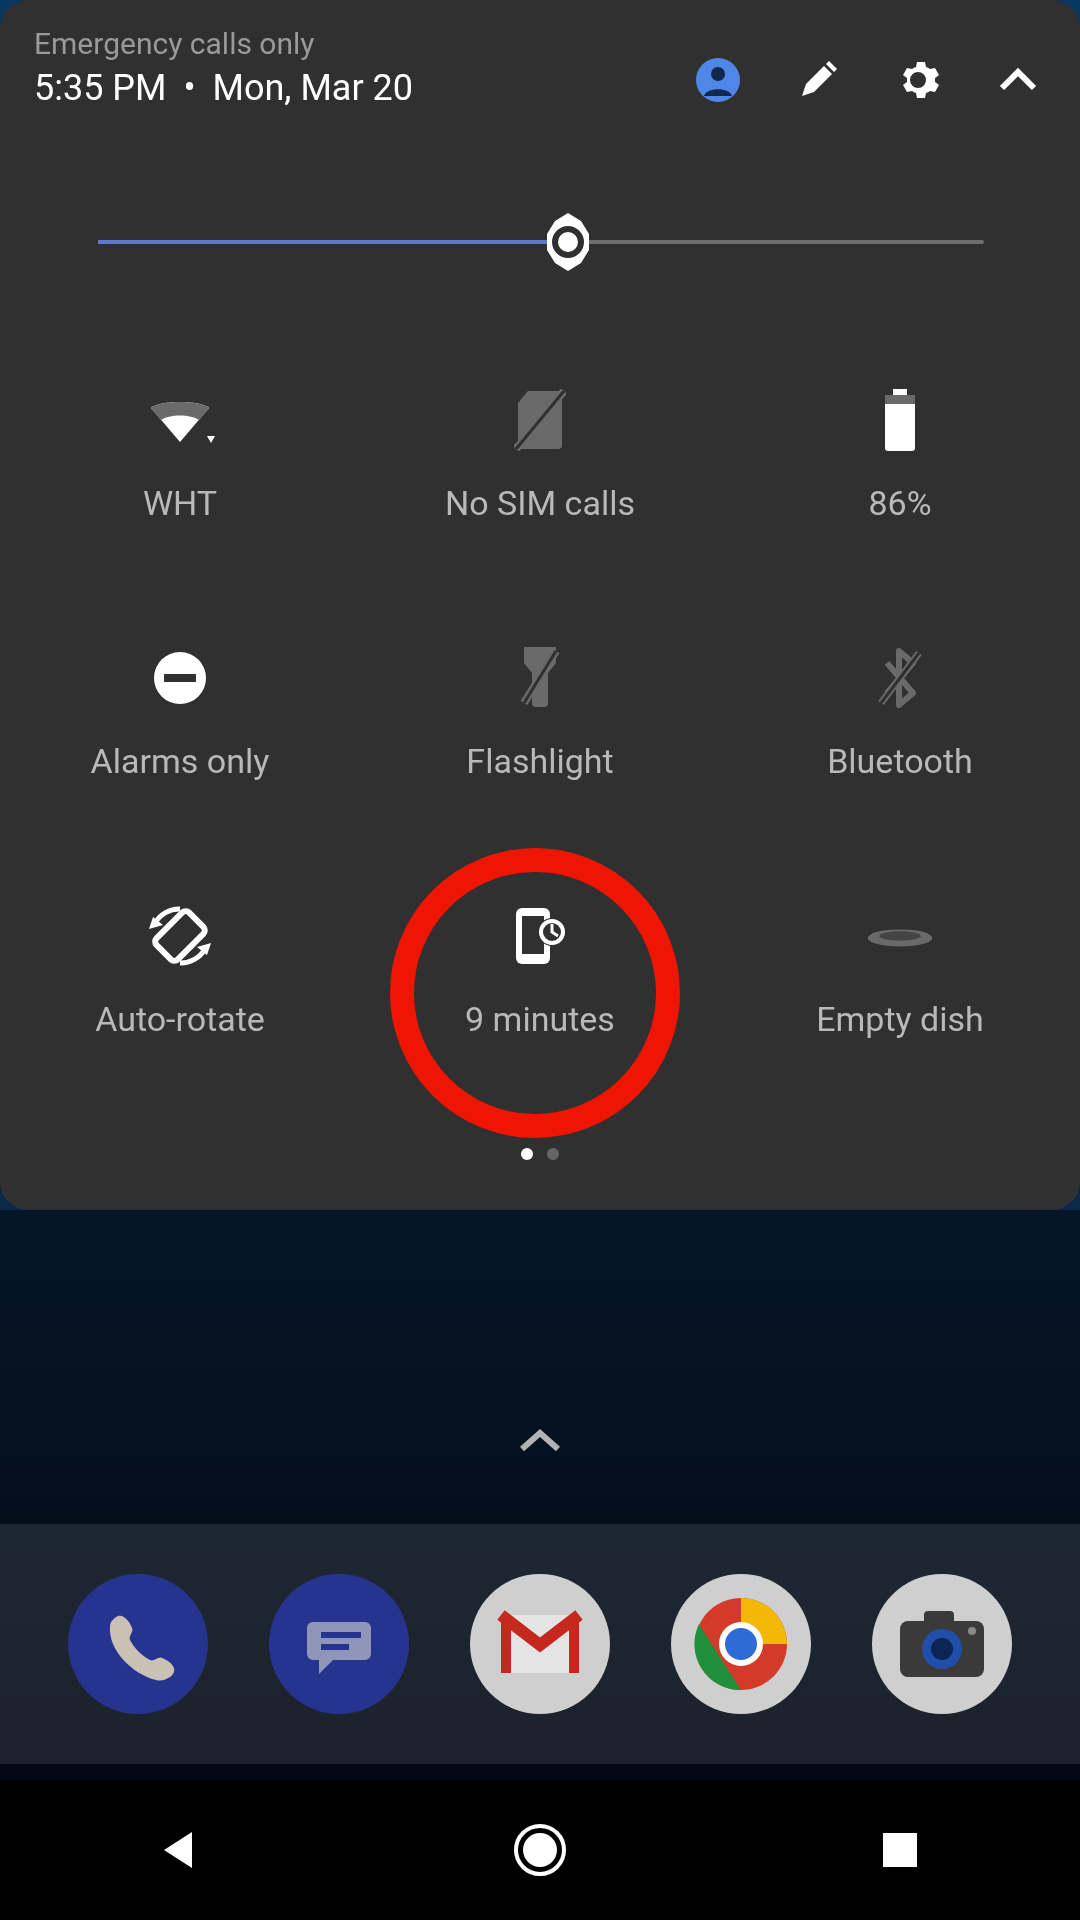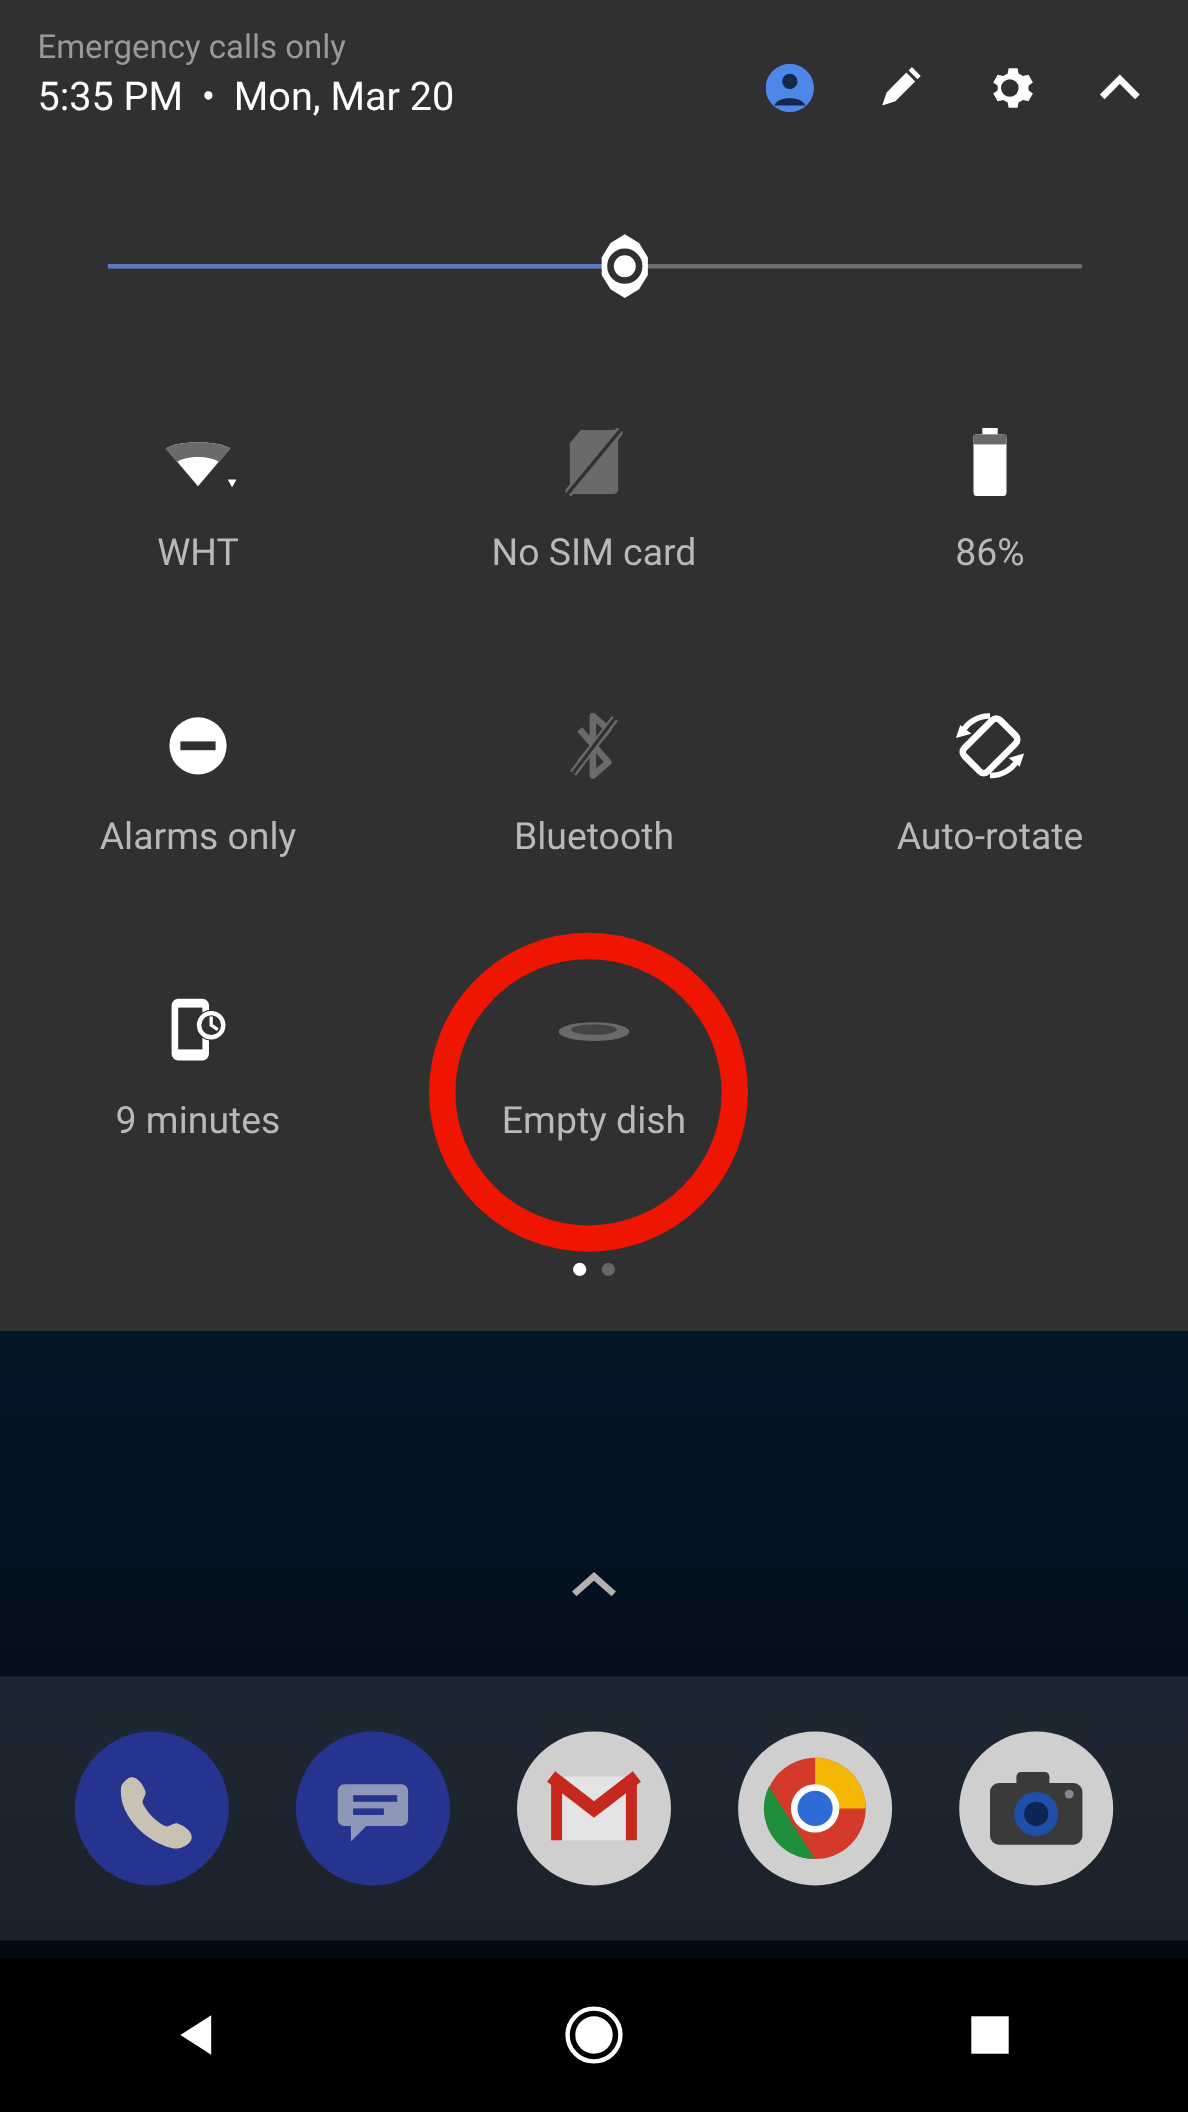--- a/index.html
+++ b/index.html
@@ -10,20 +10,21 @@
     color:#bdbdbd;
     overflow:hidden;
     position:relative;
   }
 
   
   .qs-panel{
     position:absolute; left:0; top:0; right:0;
     height:1210px;
     background:#303030;
+    border-radius:28px;
   }
   .qs-header{
     display:flex; align-items:flex-start; justify-content:space-between;
     padding:26px 34px 0 34px;
   }
   .qs-header-left{ display:flex; flex-direction:column; }
   .emerg{ font-size:30px; color:#9a9a9a; }
   .clock{ font-size:36px; color:#ffffff; margin-top:6px; }
   .qs-header-right{ display:flex; align-items:center; gap:56px; margin-top:32px; padding-right:6px;}
   .hicon{ width:44px; height:44px; display:flex; align-items:center; justify-content:center; }
@@ -176,21 +177,21 @@
     </div>
 
     <div class="tile">
       <div class="tile-icon">
         <svg width="52" height="62" viewBox="0 0 52 62">
             <path fill="#6a6a6a" d="M14 2h30a4 4 0 014 4v50a4 4 0 01-4 4H8a4 4 0 01-4-4V14z"></path>
             <line x1="2" y1="60" x2="50" y2="2" stroke="#6a6a6a" stroke-width="8"></line>
             <line x1="2" y1="60" x2="50" y2="2" stroke="#303030" stroke-width="3"></line>
           </svg>
       </div>
-      <div class="tile-label">No SIM card</div>
+      <div class="tile-label">No SIM calls</div>
     </div>
 
     <div class="tile">
       <div class="tile-icon">
         <svg width="38" height="62" viewBox="0 0 38 62">
             <rect x="12" y="0" width="14" height="6" fill="#fff"></rect>
             <rect x="4" y="6" width="30" height="56" rx="3" fill="#fff"></rect>
             <rect x="4" y="6" width="30" height="9" fill="#6a6a6a"></rect>
           </svg>
       </div>
@@ -200,20 +201,31 @@
     <div class="tile">
       <div class="tile-icon">
         <svg width="56" height="56" viewBox="0 0 56 56">
             <circle cx="28" cy="28" r="26" fill="#fff"></circle>
             <rect x="12" y="24" width="32" height="8" fill="#303030"></rect>
           </svg>
       </div>
       <div class="tile-label">Alarms only</div>
     </div>
 
+    <div class="tile">
+      <div class="tile-icon">
+        <svg width="44" height="62" viewBox="0 0 44 62">
+            <path fill="#6a6a6a" d="M6 6h32v10l-8 10v30a4 4 0 01-4 4H18a4 4 0 01-4-4V26L6 16z"></path>
+            <rect x="6" y="0" width="32" height="6" fill="#6a6a6a"></rect>
+            <line x1="38" y1="4" x2="6" y2="56" stroke="#6a6a6a" stroke-width="8"></line>
+            <line x1="38" y1="4" x2="6" y2="56" stroke="#303030" stroke-width="3"></line>
+          </svg>
+      </div>
+      <div class="tile-label">Flashlight</div>
+    </div>
 
     <div class="tile">
       <div class="tile-icon">
         <svg width="46" height="62" viewBox="0 0 46 62">
             <path fill="none" stroke="#6a6a6a" stroke-width="6" stroke-linejoin="round" d="M10 16l26 30-14 12V4l14 12-26 30"></path>
             <line x1="4" y1="56" x2="42" y2="6" stroke="#6a6a6a" stroke-width="7"></line>
             <line x1="4" y1="56" x2="42" y2="6" stroke="#303030" stroke-width="3"></line>
           </svg>
       </div>
       <div class="tile-label">Bluetooth</div>

